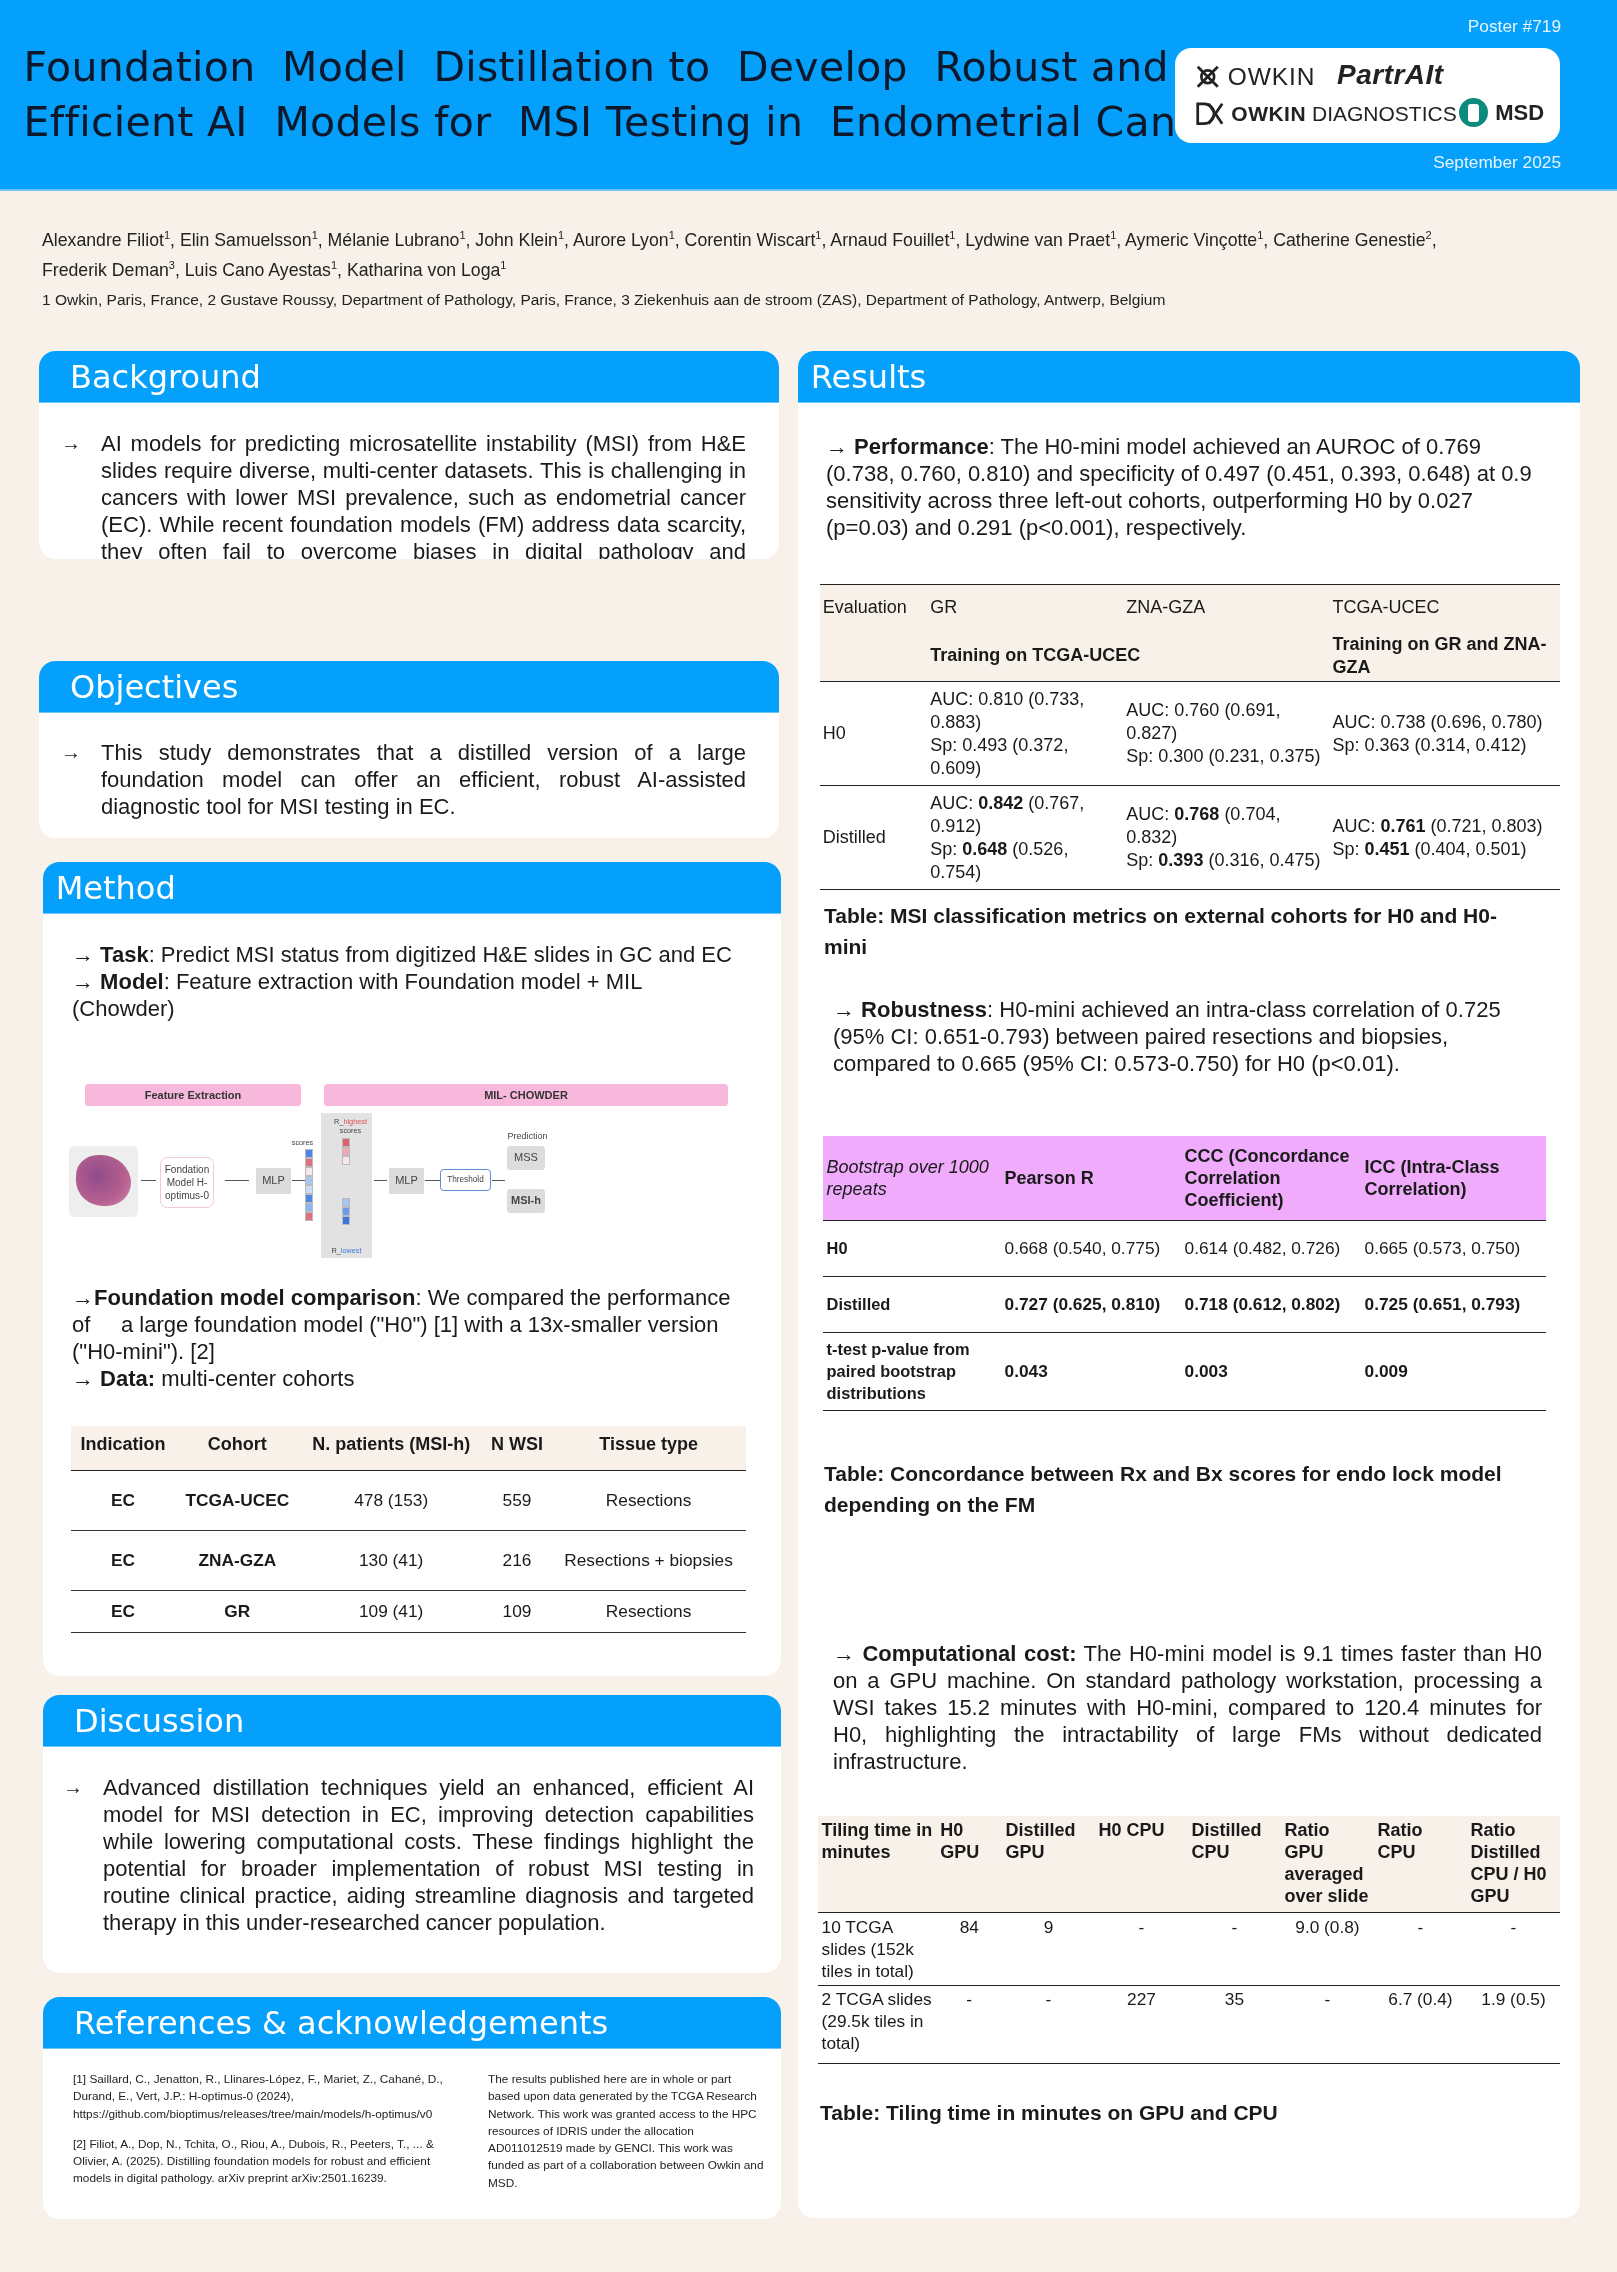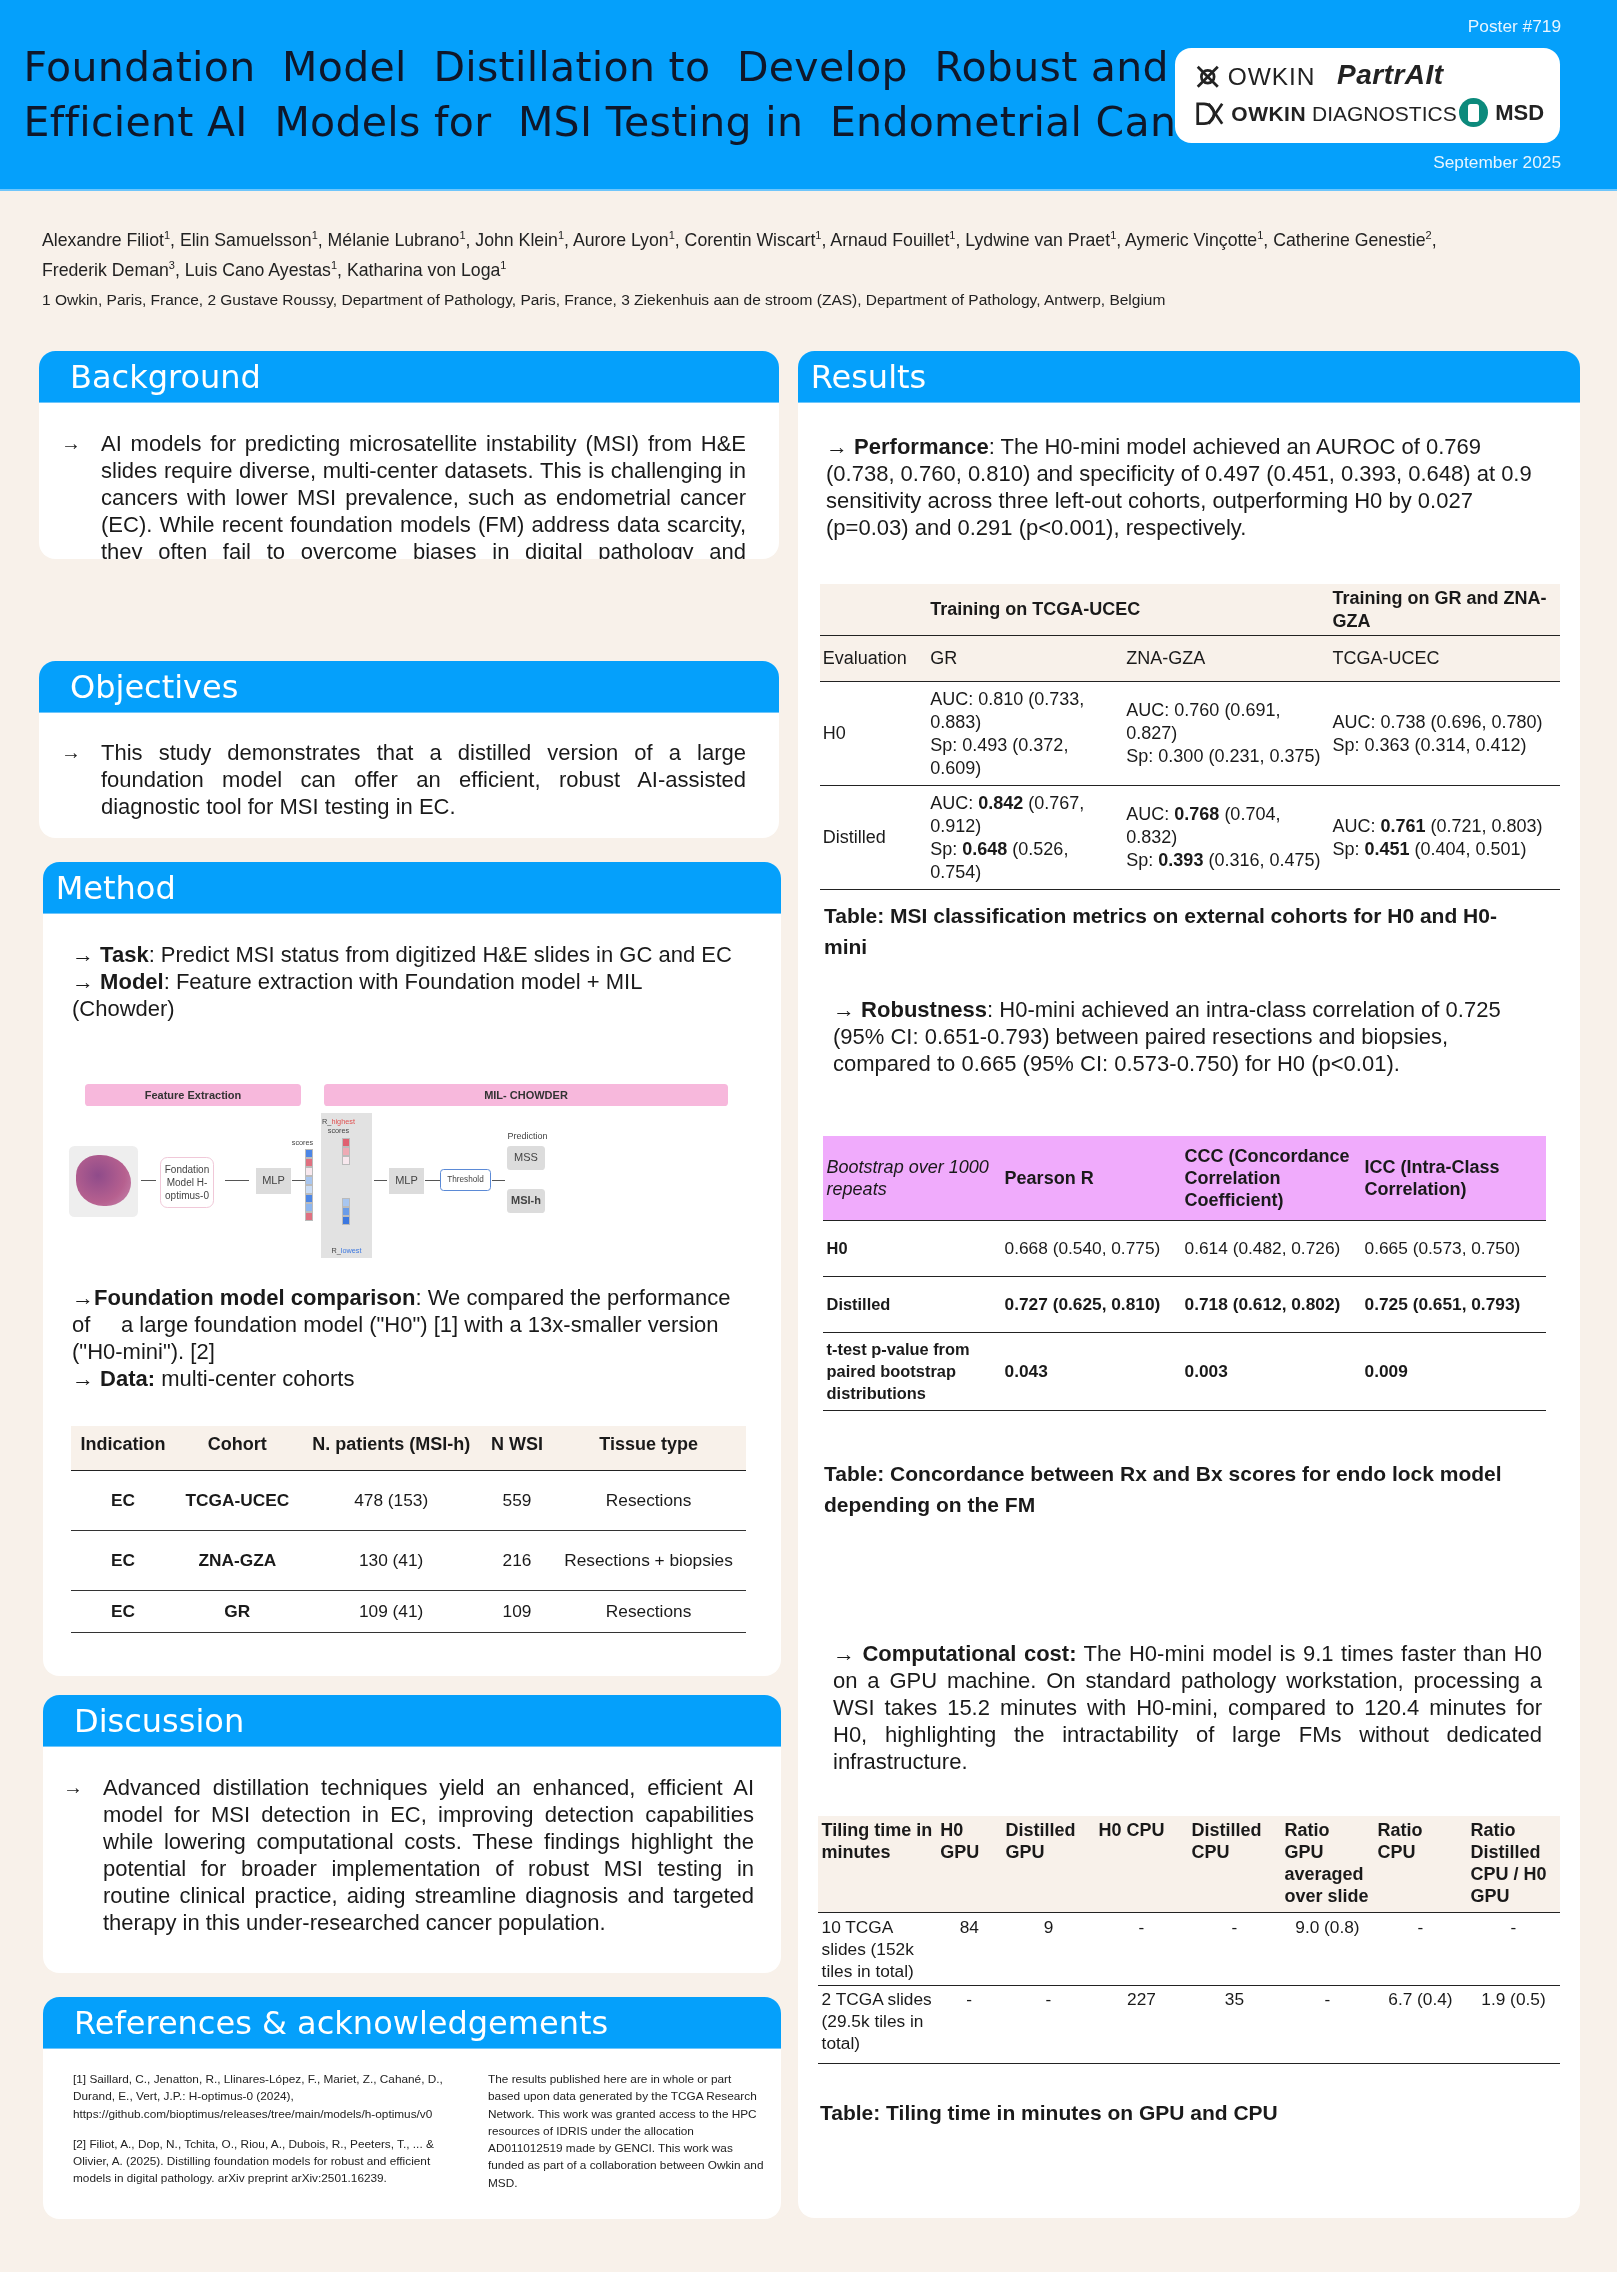--- a/index.html
+++ b/index.html
@@ -179,21 +179,21 @@
     <div style="background:#4c86e6"></div>
       <div style="background:#e07080"></div>
       <div style="background:#f8e8ee"></div>
       <div style="background:#a8c6f0"></div>
       <div style="background:#c9dcf6"></div>
       <div style="background:#4c86e6"></div>
       <div style="background:#8eb6ee"></div>
       <div style="background:#e07080"></div>
   </div>
   <div class="dg-box" style="left:276px; top:40px; width:51px; height:145px; background:#e2e2e2;"></div>
-  <div class="dg-box" style="left:268px; top:44px; width:51px; font-size:7.3px; line-height:9px;">
+  <div class="dg-box" style="left:280px; top:44px; width:51px; font-size:7.3px; line-height:9px;">
     <span>R_</span><span style="color:#e05050">highest</span><br><span>scores</span>
   </div>
   <div class="dg-stack" style="left:297px; top:65px;">
     <div style="background:#e06070"></div>
       <div style="background:#eeaab4"></div>
       <div style="background:#f8e8ee"></div>
   </div>
   <div class="dg-stack" style="left:297px; top:125px;">
     <div style="background:#a8c6f0"></div>
       <div style="background:#6a9ce8"></div>
@@ -274,30 +274,30 @@
 <div class="card" style="left:798px; top:351px; width:782px; height:1867px;">
   <div class="card-head" style="padding-left:12.7px;">Results</div>
 </div>
 
 <div class="res-para" style="left:826px; top:433px; width:709px;">
   <b>→ Performance</b><span>: The H0-mini model achieved an AUROC of 0.769 (0.738, 0.760, 0.810) and specificity of 0.497 (0.451, 0.393, 0.648) at 0.9 sensitivity across three left-out cohorts, outperforming H0 by 0.027 (p=0.03) and 0.291 (p&lt;0.001), respectively.</span>
 </div>
 
 <table class="tbl perf-table">
   <tbody>
-      <tr class="shade">
-    <th style="width:107px;"></th>
-    <th colspan="2" style="font-weight:bold; padding:9px 2.7px;">Training on TCGA-UCEC</th>
-    <th style="font-weight:bold; width:229px;">Training on GR and ZNA-GZA</th>
-  </tr>
-  <tr class="shade bt">
+      <tr class="shade bt">
     <td style="padding:11px 2.7px;">Evaluation</td>
     <td style="width:195px;">GR</td>
     <td style="width:205px;">ZNA-GZA</td>
     <td>TCGA-UCEC</td>
+  </tr>
+  <tr class="shade">
+    <th style="width:107px;"></th>
+    <th colspan="2" style="font-weight:bold; padding:9px 2.7px;">Training on TCGA-UCEC</th>
+    <th style="font-weight:bold; width:229px;">Training on GR and ZNA-GZA</th>
   </tr>
   </tbody>
     <tbody id="perf-body">
       <tr class="bt">
         <td>H0</td>
         <td style="padding: 5.5px 2.7px;"><span>AUC: </span><span>0.810</span><span> (0.733, 0.883)</span><br><span>Sp: </span><span>0.493</span><span> (0.372, 0.609)</span></td>
         <td style="padding: 5.5px 2.7px;"><span>AUC: </span><span>0.760</span><span> (0.691, 0.827)</span><br><span>Sp: </span><span>0.300</span><span> (0.231, 0.375)</span></td>
         <td style="padding: 5.5px 2.7px;"><span>AUC: </span><span>0.738</span><span> (0.696, 0.780)</span><br><span>Sp: </span><span>0.363</span><span> (0.314, 0.412)</span></td>
       </tr>
       <tr class="bt bb">

